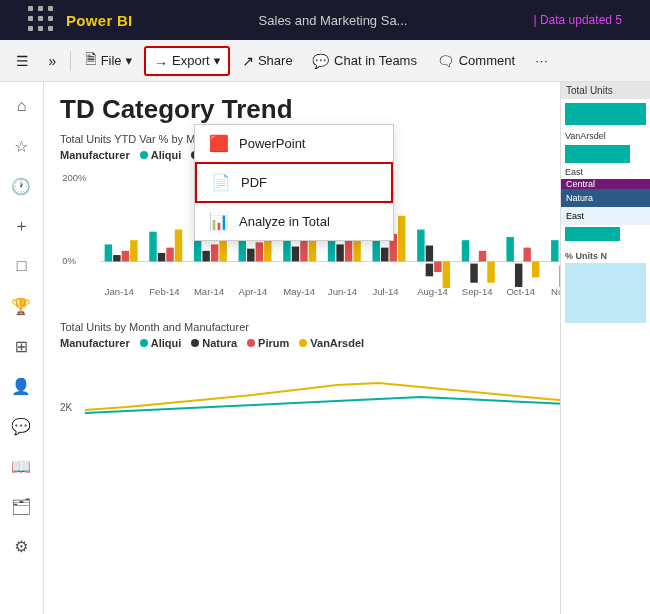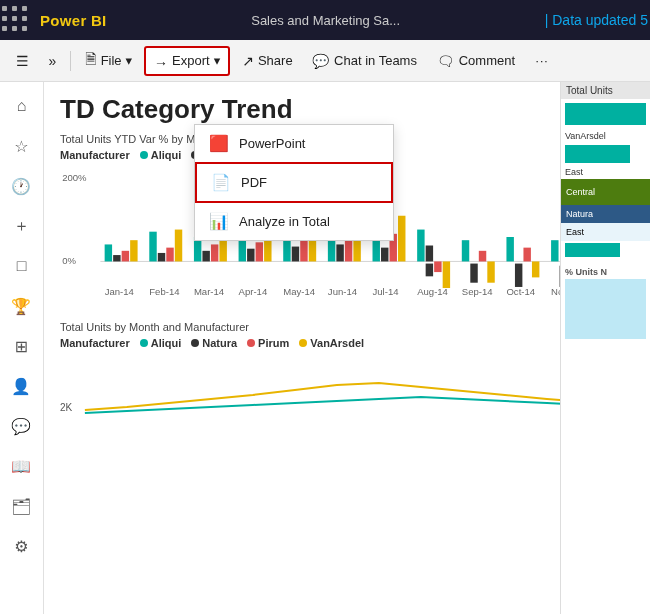--- a/index.html
+++ b/index.html
@@ -4,21 +4,21 @@
   <style>
     * { box-sizing: border-box; margin: 0; padding: 0; }
     body { font-family: 'Segoe UI', Arial, sans-serif; background: #fff; width: 650px; height: 614px; overflow: hidden; }
 
     
     .topbar {
       background: #1a1a2e;
       height: 40px;
       display: flex;
       align-items: center;
-      padding: 0 2px;
+      padding: 0 28px;
       gap: 10px;
     }
     .topbar-grid {
       display: grid;
       grid-template-columns: repeat(3,8px);
       grid-template-rows: repeat(3,8px);
       gap: 2px;
       cursor: pointer;
     }
     .topbar-grid span {
@@ -33,22 +33,22 @@
       font-weight: 600;
       letter-spacing: 0.3px;
     }
     .topbar-title {
       flex: 1;
       color: #ccc;
       font-size: 13px;
       text-align: center;
     }
     .topbar-updated {
-      color: #0ea5e9;
-      font-size: 14px;
+      color: #d946ef;
+      font-size: 12px;
     }
 
     
     .toolbar {
       background: #f3f3f3;
       height: 42px;
       border-bottom: 1px solid #ddd;
       display: flex;
       align-items: center;
       padding: 0 8px;
@@ -229,23 +229,23 @@
       font-size: 10px;
       color: #333;
       font-weight: 400;
     }
     .rs-label {
       font-size: 9px;
       color: #333;
       padding: 2px 4px;
     }
     .rs-highlight {
-      background: #4d7c0f;
+      background: #701a75;
       color: #fff;
-      padding: 8px 5px;
+      padding: 0 5px;
       font-size: 9px;
     }
     .rs-light {
       background: #e8f4fa;
       padding: 4px 5px;
       font-size: 9px;
     }
 
     .percent-label {
       font-size: 10px;

